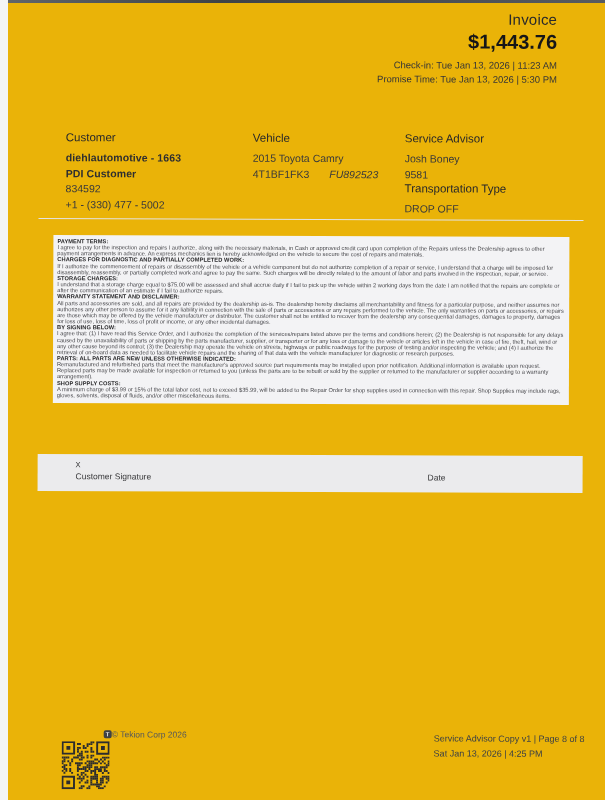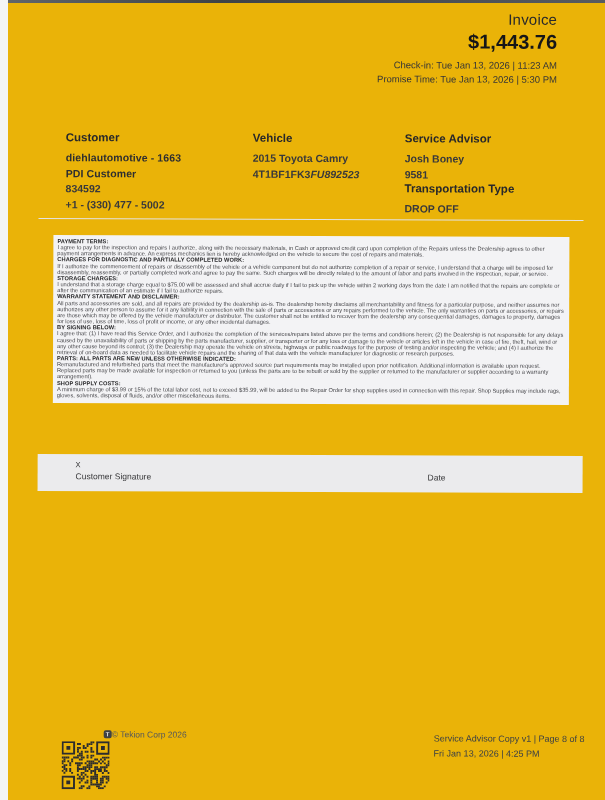--- a/index.html
+++ b/index.html
@@ -20,24 +20,24 @@
   .inv-total{font-size:20px;font-weight:bold;color:#161618;margin-top:3px;}
   .ro-line{margin-top:13px;font-size:13.5px;font-weight:bold;color:#1d1d1f;}
   .ro-line .tag{margin-left:18px;}
   .date-lines{margin-top:5px;font-size:9.5px;color:#353537;line-height:13.8px;}
 
   
   .col{position:absolute;top:132px;}
   .col-customer{left:57px;}
   .col-vehicle{left:244px;}
   .col-advisor{left:396px;}
-  .col h3{margin:0 0 7px;font-size:11.5px;font-weight:bold;color:#28282a;}
-  .col p{margin:0;font-size:10.5px;color:#39393b;line-height:15.5px;font-weight:bold;}
+  .col h3{margin:0 0 7px;font-size:11.5px;font-weight:normal;color:#28282a;}
+  .col p{margin:0;font-size:10.5px;color:#39393b;line-height:15.5px;}
   .col p.strongish{color:#2e2e30;font-weight:bold;letter-spacing:.1px;}
-  .vin-italic{font-style:italic;}
+  .vin-italic{font-style:italic;padding-left:20px;}
   .sub-head{margin-top:12px;}
 
   .divider{position:absolute;top:219px;left:30px;right:30px;height:1px;background:#e3e3e5;}
 
   
   .terms{position:absolute;top:236px;left:45px;width:516px;background:#f3f3f5;
     padding:3px 4px 5px;box-sizing:border-box;}
   .t-title{font-size:5.7px;line-height:6.15px;font-weight:bold;color:#29292b;letter-spacing:.05px;}
   .t-body{font-size:5.7px;line-height:6.15px;color:#46464a;}
 
@@ -341,17 +341,17 @@
           <rect x="1" y="1" width="12" height="12" fill="none" stroke="#2c2c2e" stroke-width="2"></rect>
           <rect x="5" y="5" width="4" height="4"></rect>
           <rect x="37" y="1" width="12" height="12" fill="none" stroke="#2c2c2e" stroke-width="2"></rect>
           <rect x="41" y="5" width="4" height="4"></rect>
           <rect x="1" y="37" width="12" height="12" fill="none" stroke="#2c2c2e" stroke-width="2"></rect>
           <rect x="5" y="41" width="4" height="4"></rect>
         </g>
       </svg>
     <div class="footer-right">
       <div>Service Advisor Copy v1 | Page 8 of 8</div>
-      <div>Fri Jan 13, 2026 | 4:25 PM</div>
+      <div>Sat Jan 13, 2026 | 4:25 PM</div>
     </div>
 
   </div>
 </div>
 
 </body></html>

